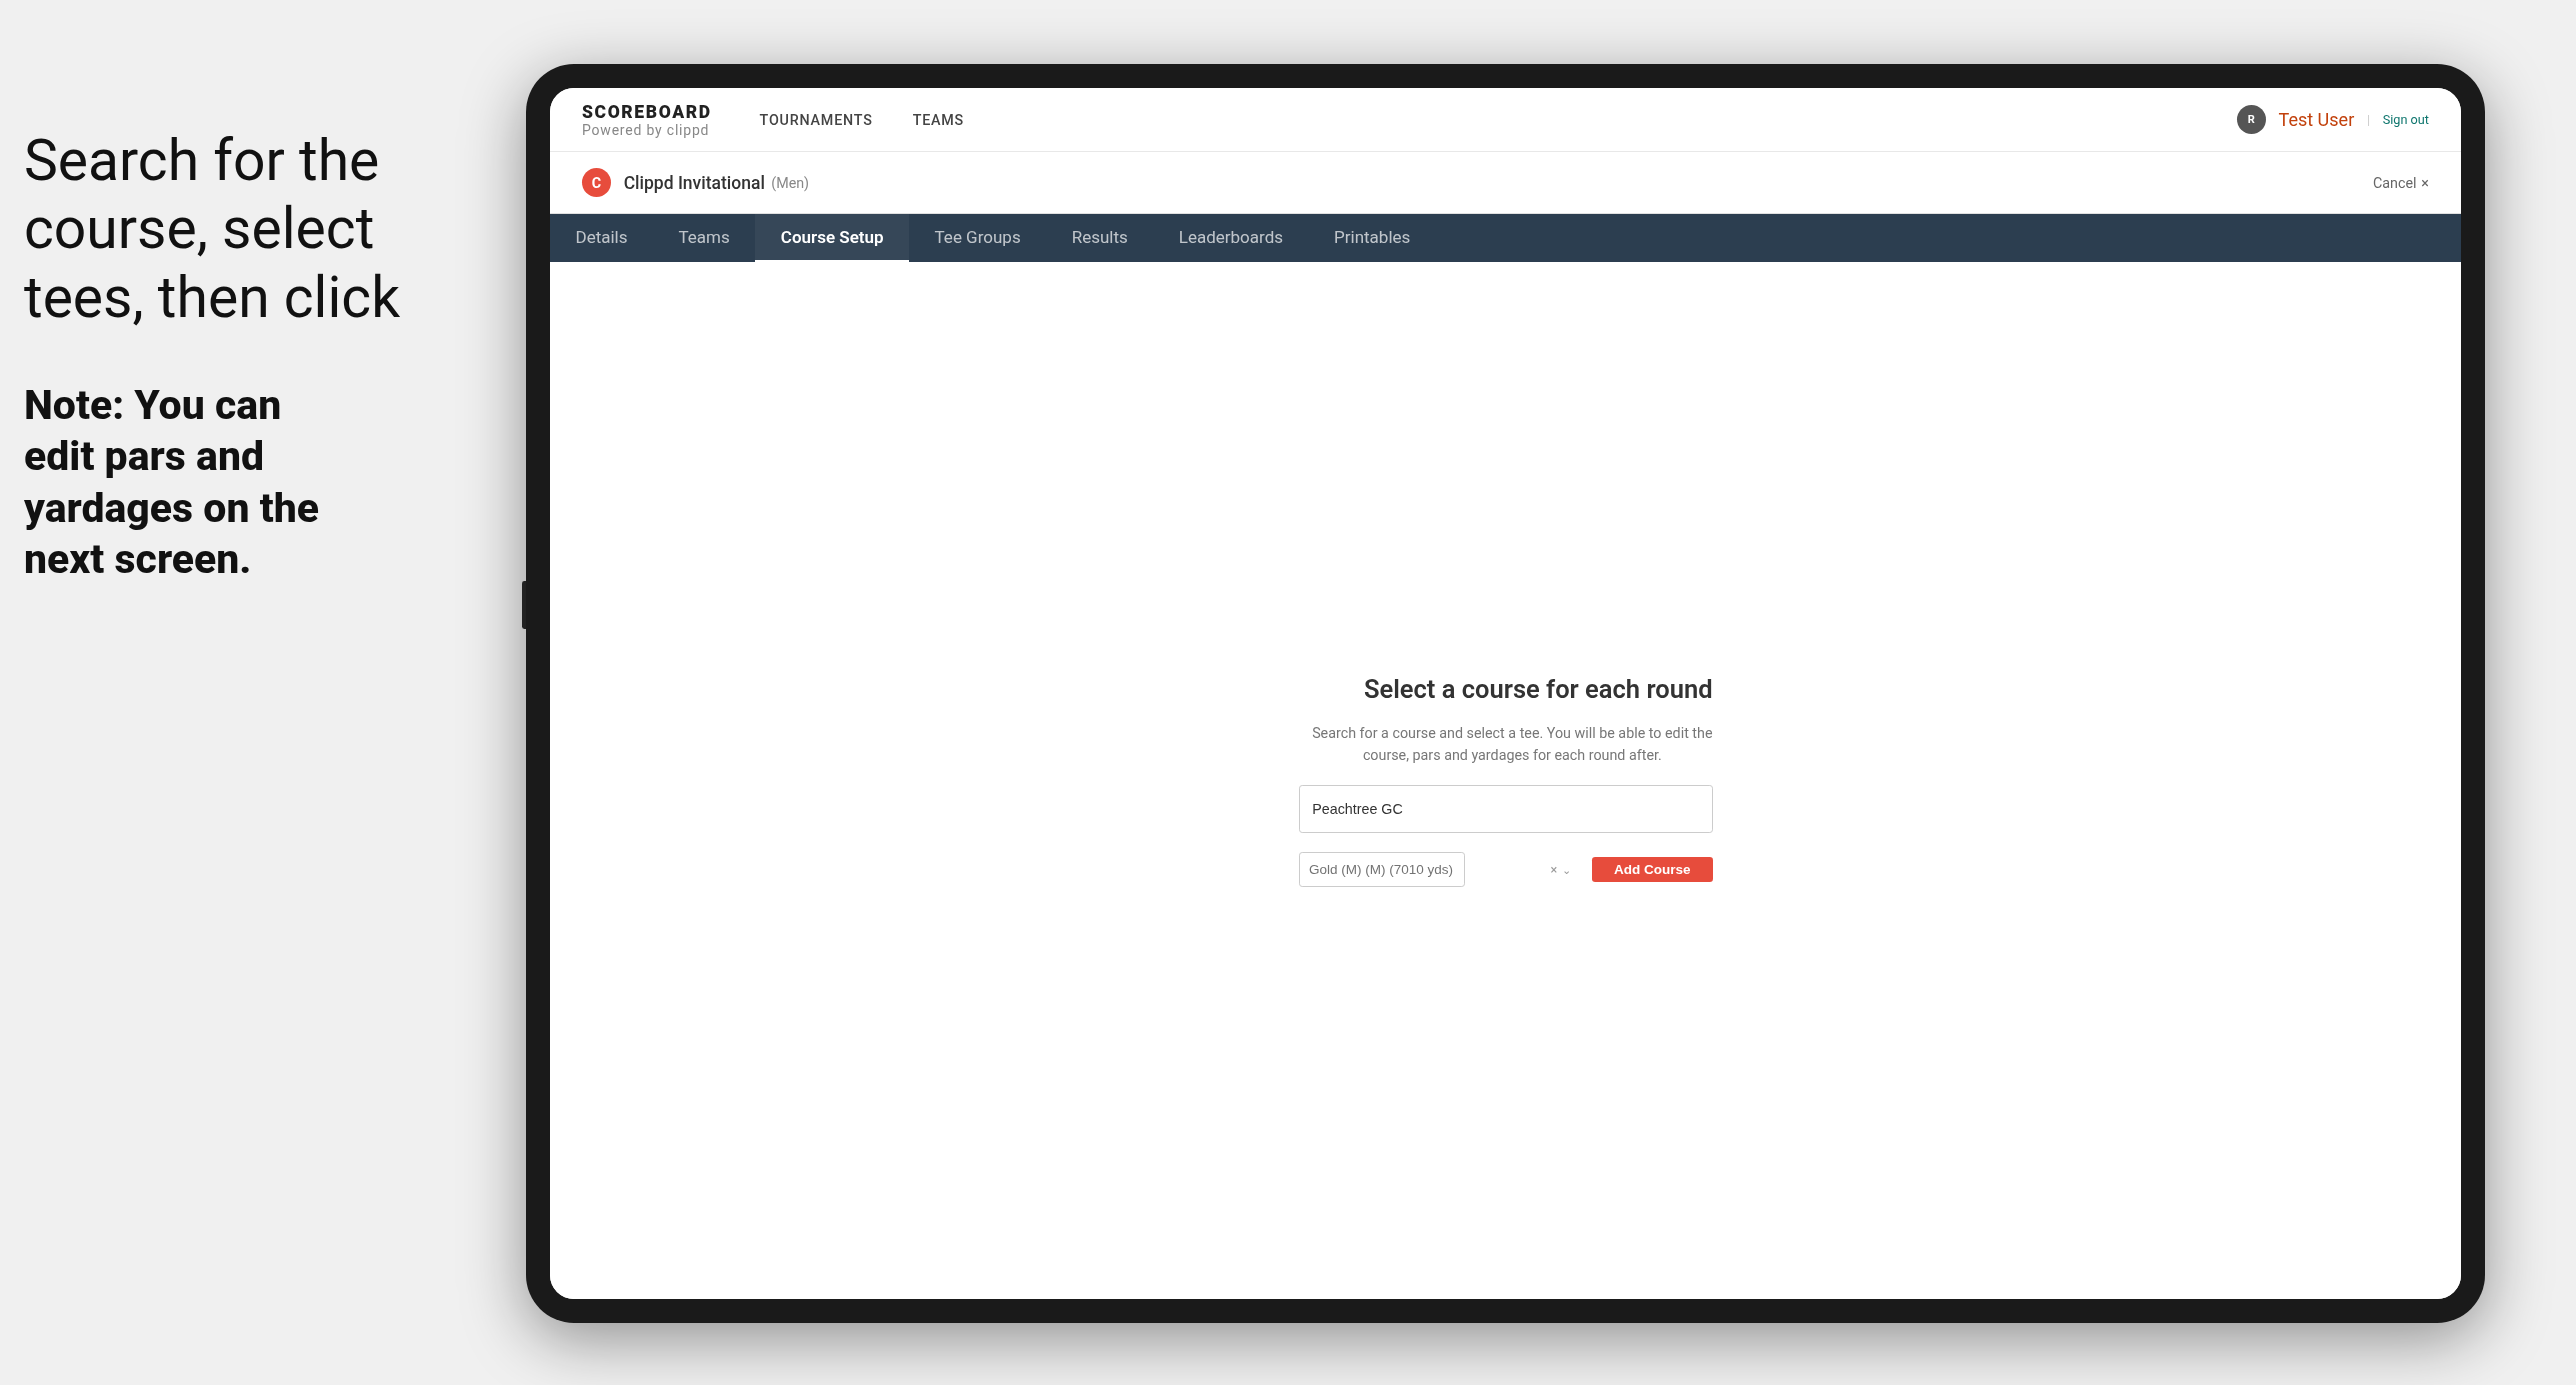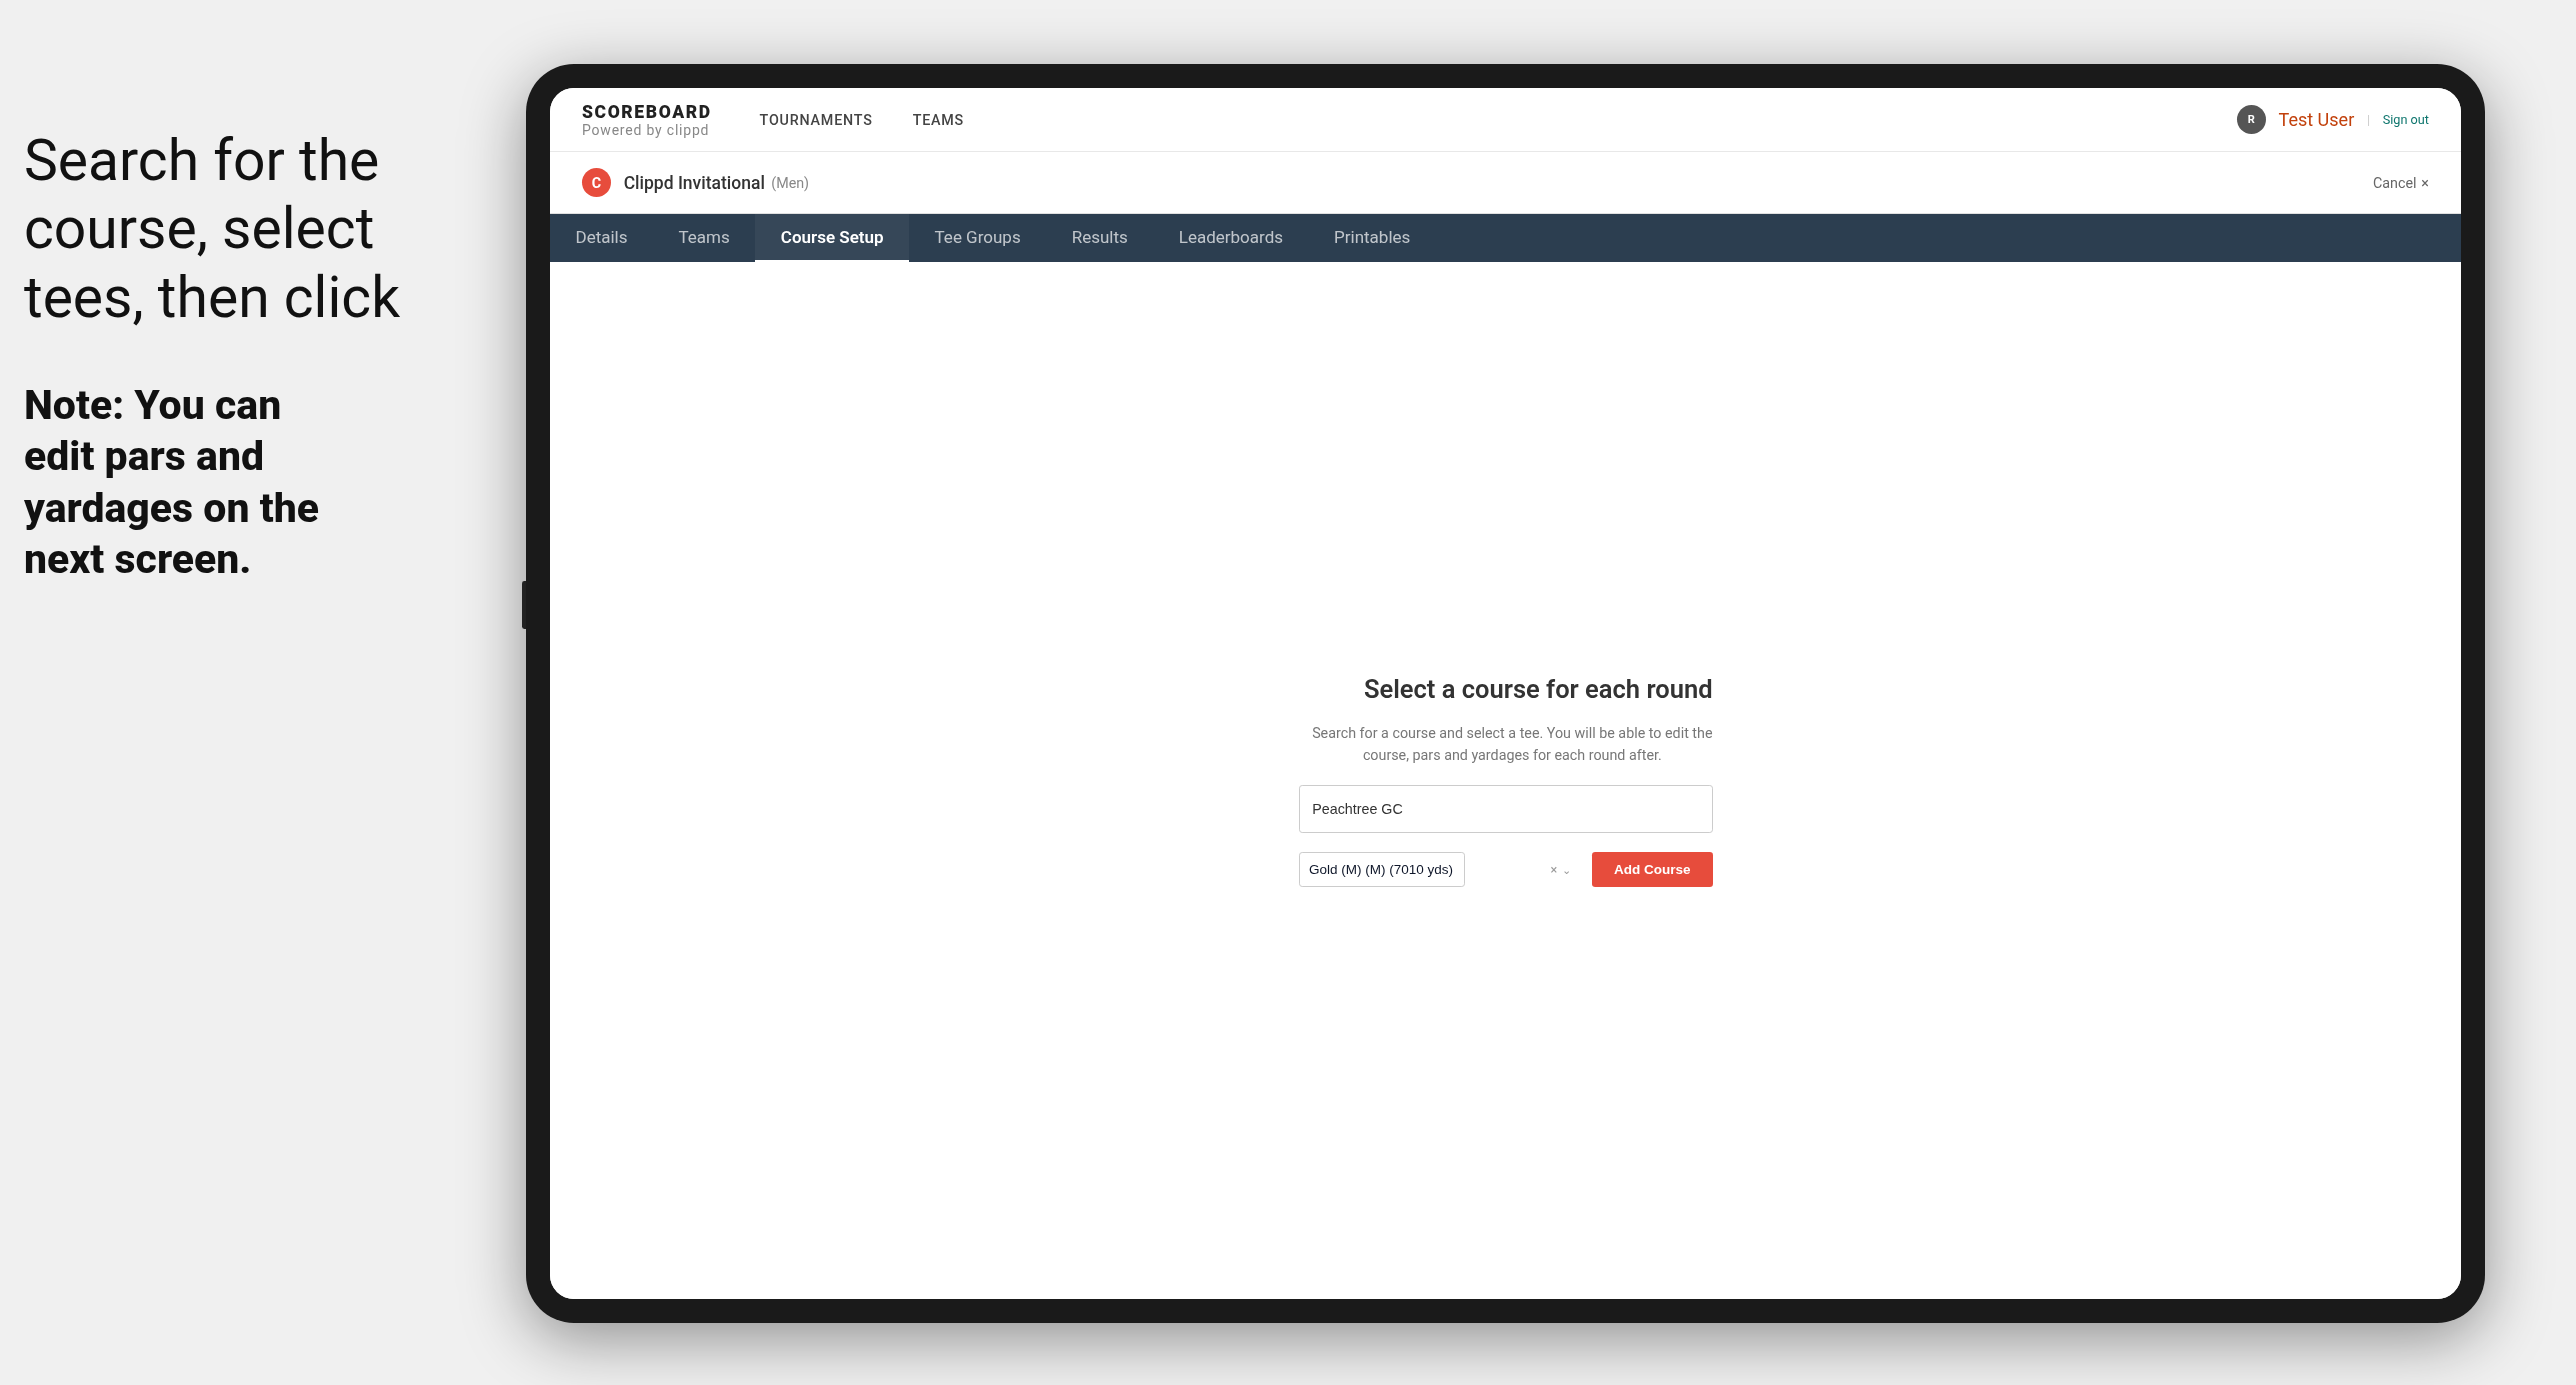--- a/index.html
+++ b/index.html
@@ -239,21 +239,21 @@
       gap: 12.7px;
       width: 414px;
     }
     .tee-select {
       flex: 1;
       height: 35px;
       border: 0.8px solid #ccc;
       border-radius: 3.2px;
       padding: 0 9.6px;
       font-size: 13.5px;
-      color: #0f172a;
+      color: #737373;
       background: #fff;
       appearance: none;
       -webkit-appearance: none;
       cursor: pointer;
     }
     .select-wrapper {
       position: relative;
       flex: 1;
     }
     .select-wrapper::after {
@@ -274,21 +274,21 @@
       color: #999;
       font-size: 12.7px;
       cursor: pointer;
     }
     .add-course-btn {
       background: #e74c3c;
       color: white;
       border: none;
       border-radius: 3.2px;
       padding: 0 22px;
-      height: 35px;
+      height: 25px;
       font-size: 13.5px;
       font-weight: 600;
       cursor: pointer;
       white-space: nowrap;
     }
 
     
     .arrow-annotation {
       position: absolute;
       left: 494px;

